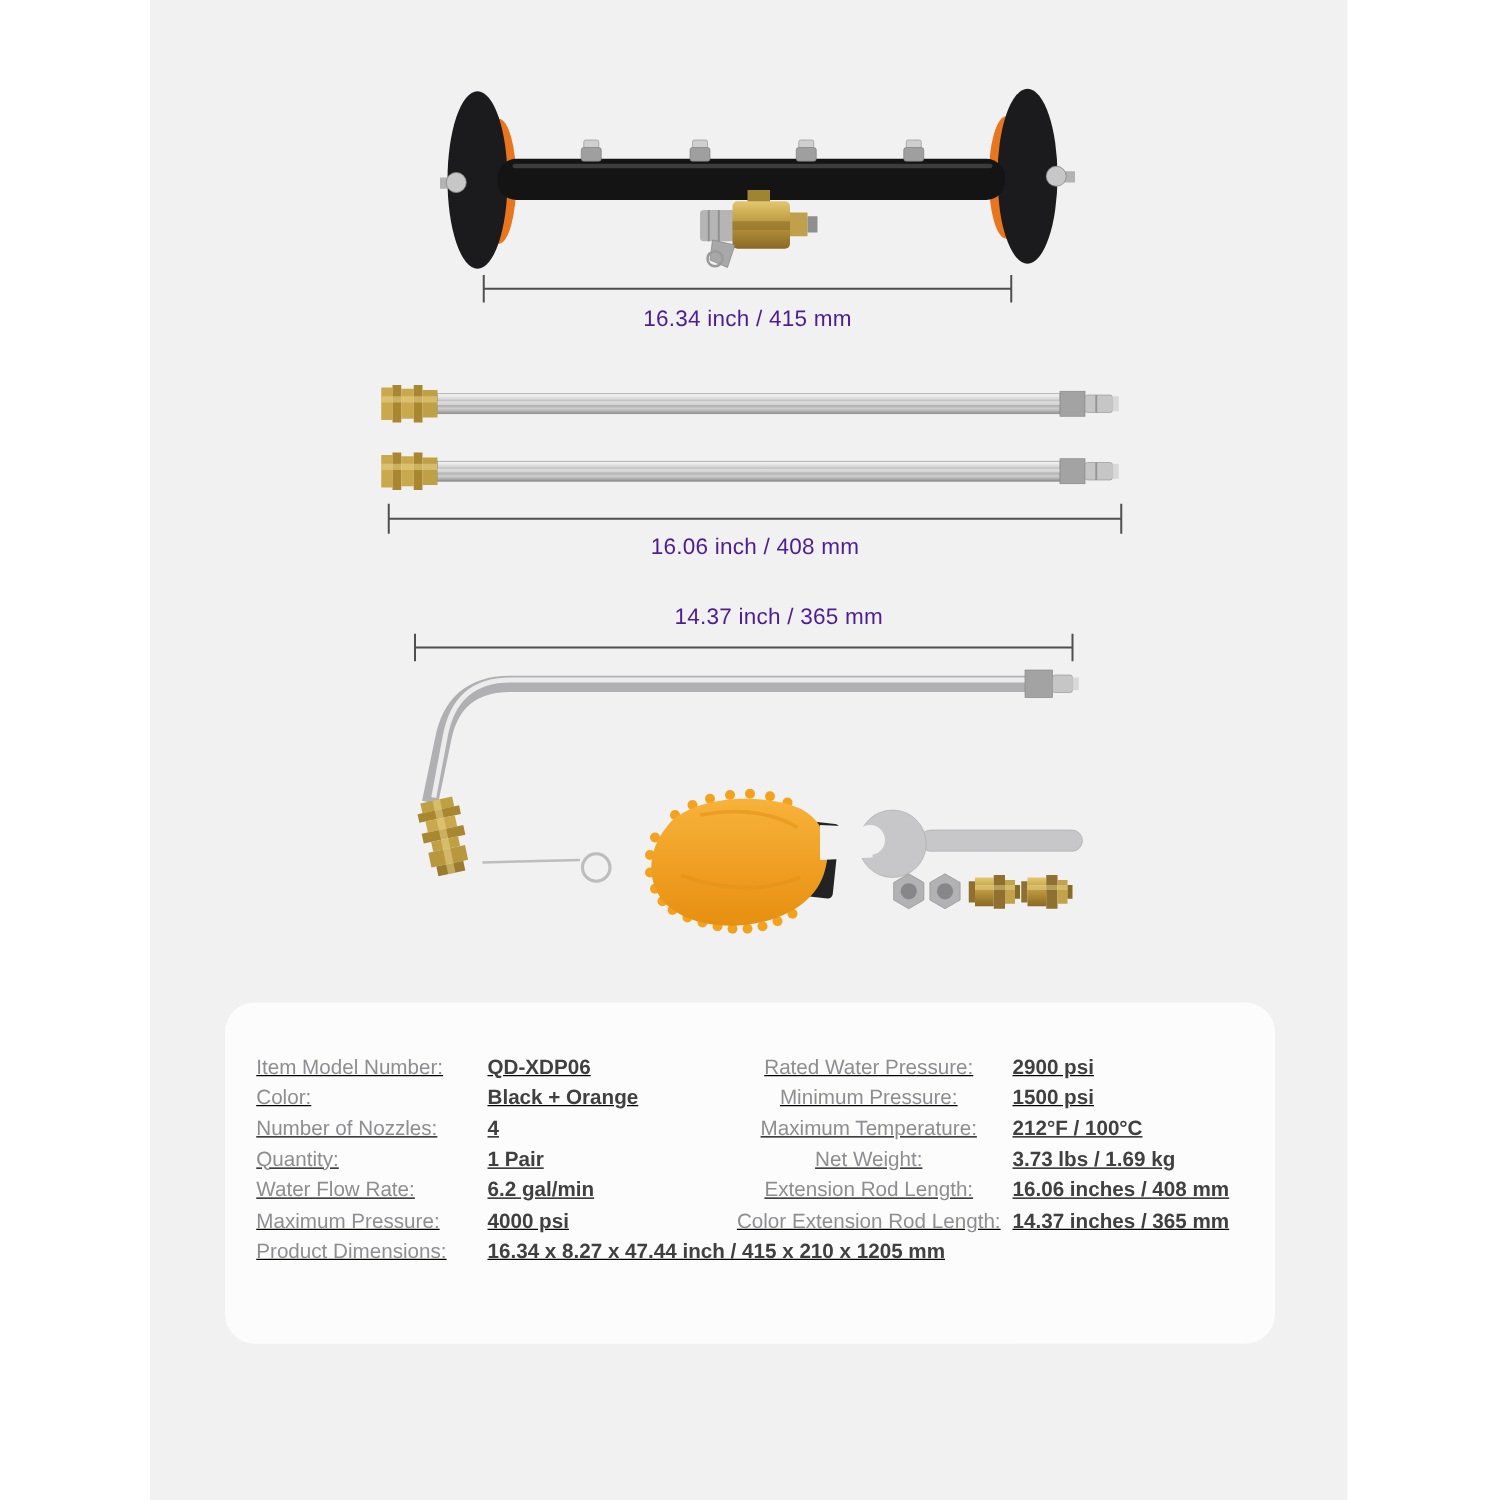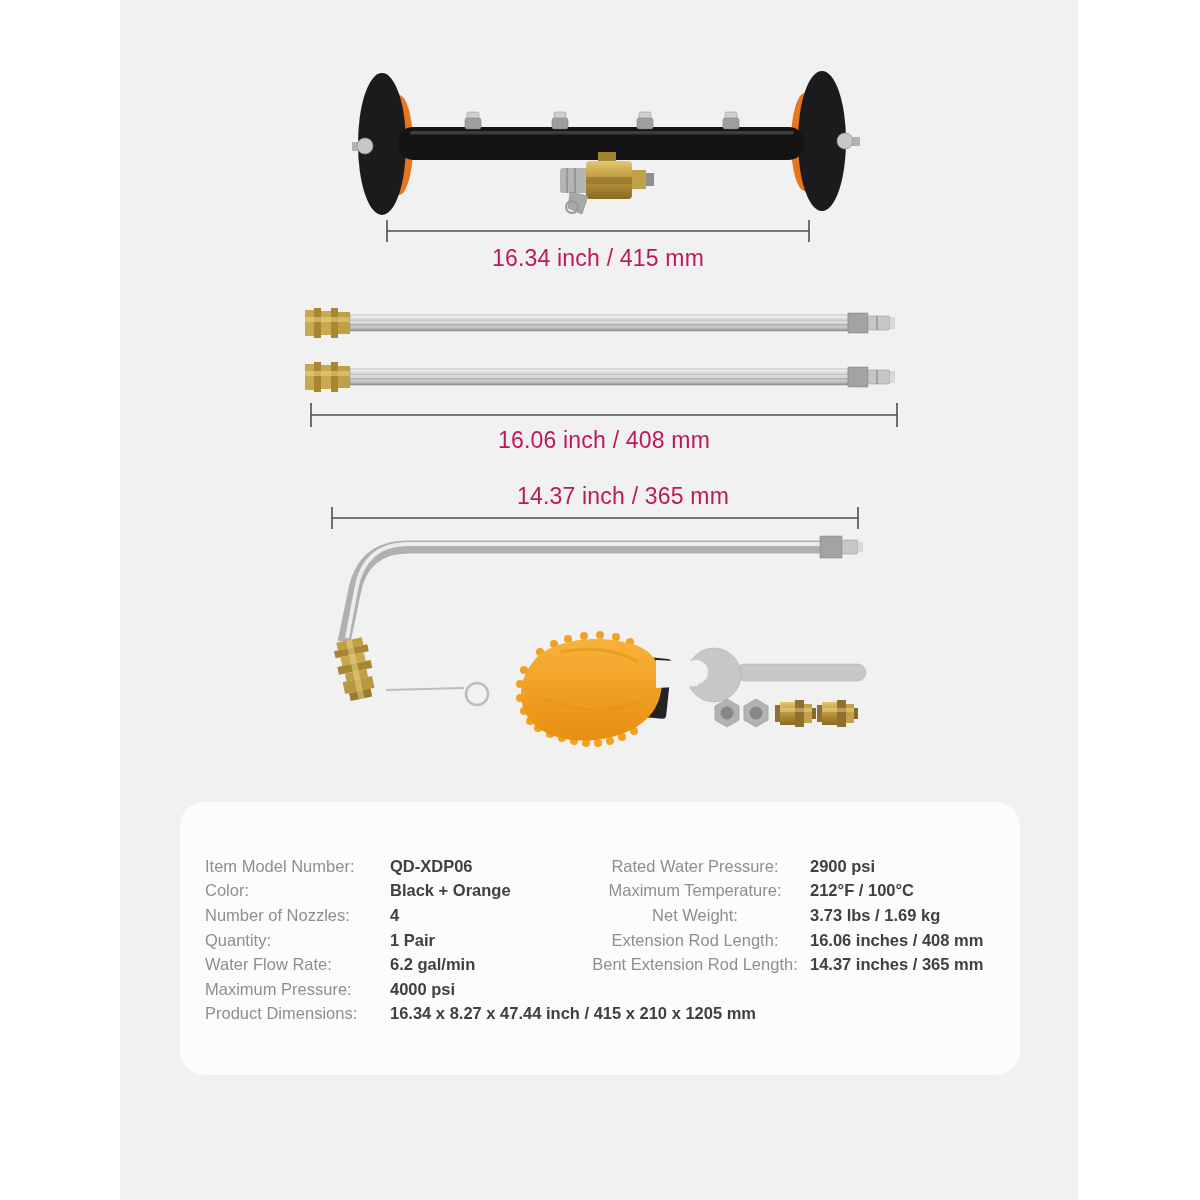--- a/index.html
+++ b/index.html
@@ -8,31 +8,31 @@
     background:#ffffff;
     font-family:"Liberation Sans", sans-serif;
   }
   .stage{
     position:absolute;left:120px;top:0;width:958px;height:1200px;
     background:#f1f1f2;
   }
   svg.art{position:absolute;left:0;top:0;}
   .dim-label{
     position:absolute;transform:translateX(-50%);
-    color:#be185d;font-size:23px;white-space:nowrap;letter-spacing:.2px;
+    color:#4c1d95;font-size:18px;white-space:nowrap;letter-spacing:.2px;
   }
   #dim-broom{left:598px;top:245px;}
   #dim-rods{left:604px;top:427px;}
   #dim-bent{left:595px;top:483px;margin-left:28px;}
   .panel{
     position:absolute;left:180px;top:802px;width:840px;height:273px;
     background:#fcfcfd;border-radius:24px;
   }
   .cols{position:absolute;top:40px;left:0;right:0;}
-  .col{position:absolute;top:12px;}
+  .col{position:absolute;top:0;text-decoration:underline;}
   .col-left{left:25px;}
   .col-right{left:400px;}
   .row{height:24.6px;display:flex;align-items:center;white-space:nowrap;font-size:16.5px;}
   .lbl{color:#8e8e90;flex:none;}
   .col-left .lbl{width:185px;}
   .col-right .lbl{width:230px;text-align:center;}
   .val{color:#404040;font-weight:bold;}
 </style>
 </head>
 <body>
@@ -276,30 +276,34 @@
           <span class="lbl">Product Dimensions:</span>
           <span class="val">16.34 x 8.27 x 47.44 inch / 415 x 210 x 1205 mm</span>
         </div>
     </div>
     <div class="col col-right">
       <div class="row">
           <span class="lbl">Rated Water Pressure:</span>
           <span class="val">2900 psi</span>
         </div>
       <div class="row">
+          <span class="lbl">Minimum Pressure:</span>
+          <span class="val">1500 psi</span>
+        </div>
+      <div class="row">
           <span class="lbl">Maximum Temperature:</span>
           <span class="val">212°F / 100°C</span>
         </div>
       <div class="row">
           <span class="lbl">Net Weight:</span>
           <span class="val">3.73 lbs / 1.69 kg</span>
         </div>
       <div class="row">
           <span class="lbl">Extension Rod Length:</span>
           <span class="val">16.06 inches / 408 mm</span>
         </div>
       <div class="row">
-          <span class="lbl">Bent Extension Rod Length:</span>
+          <span class="lbl">Color Extension Rod Length:</span>
           <span class="val">14.37 inches / 365 mm</span>
         </div>
     </div>
   </div>
 </div>
 
 </body></html>

